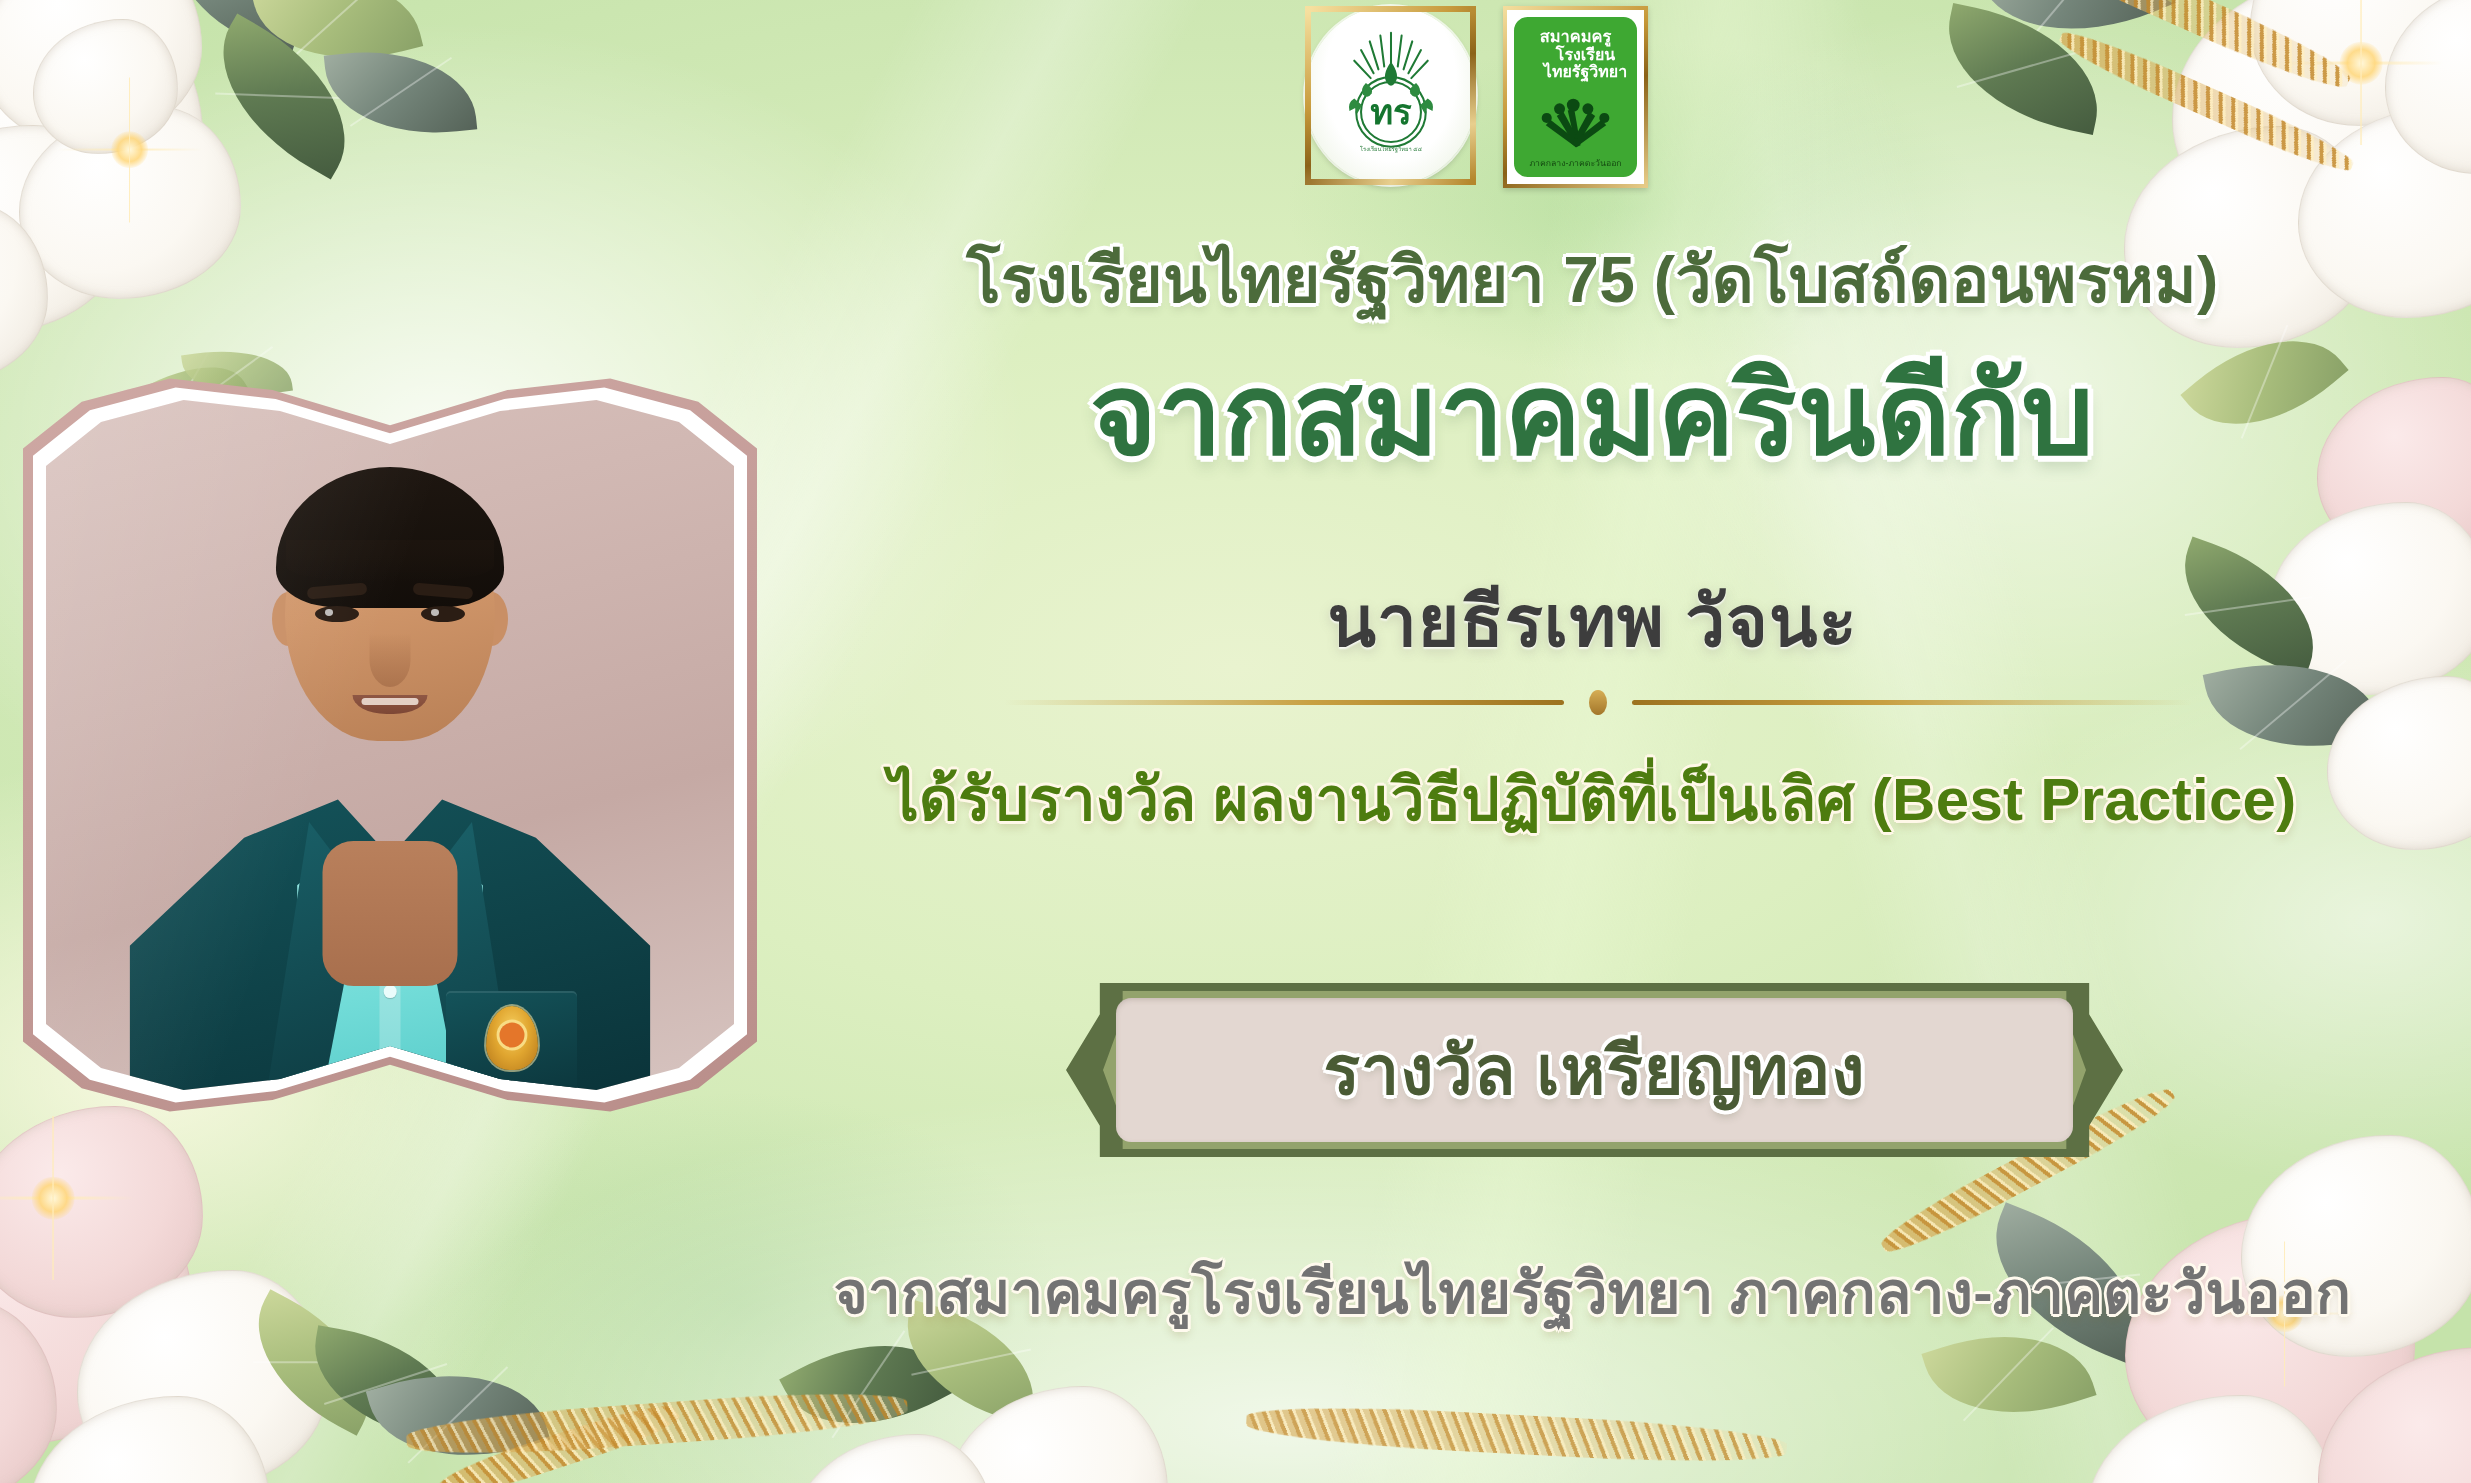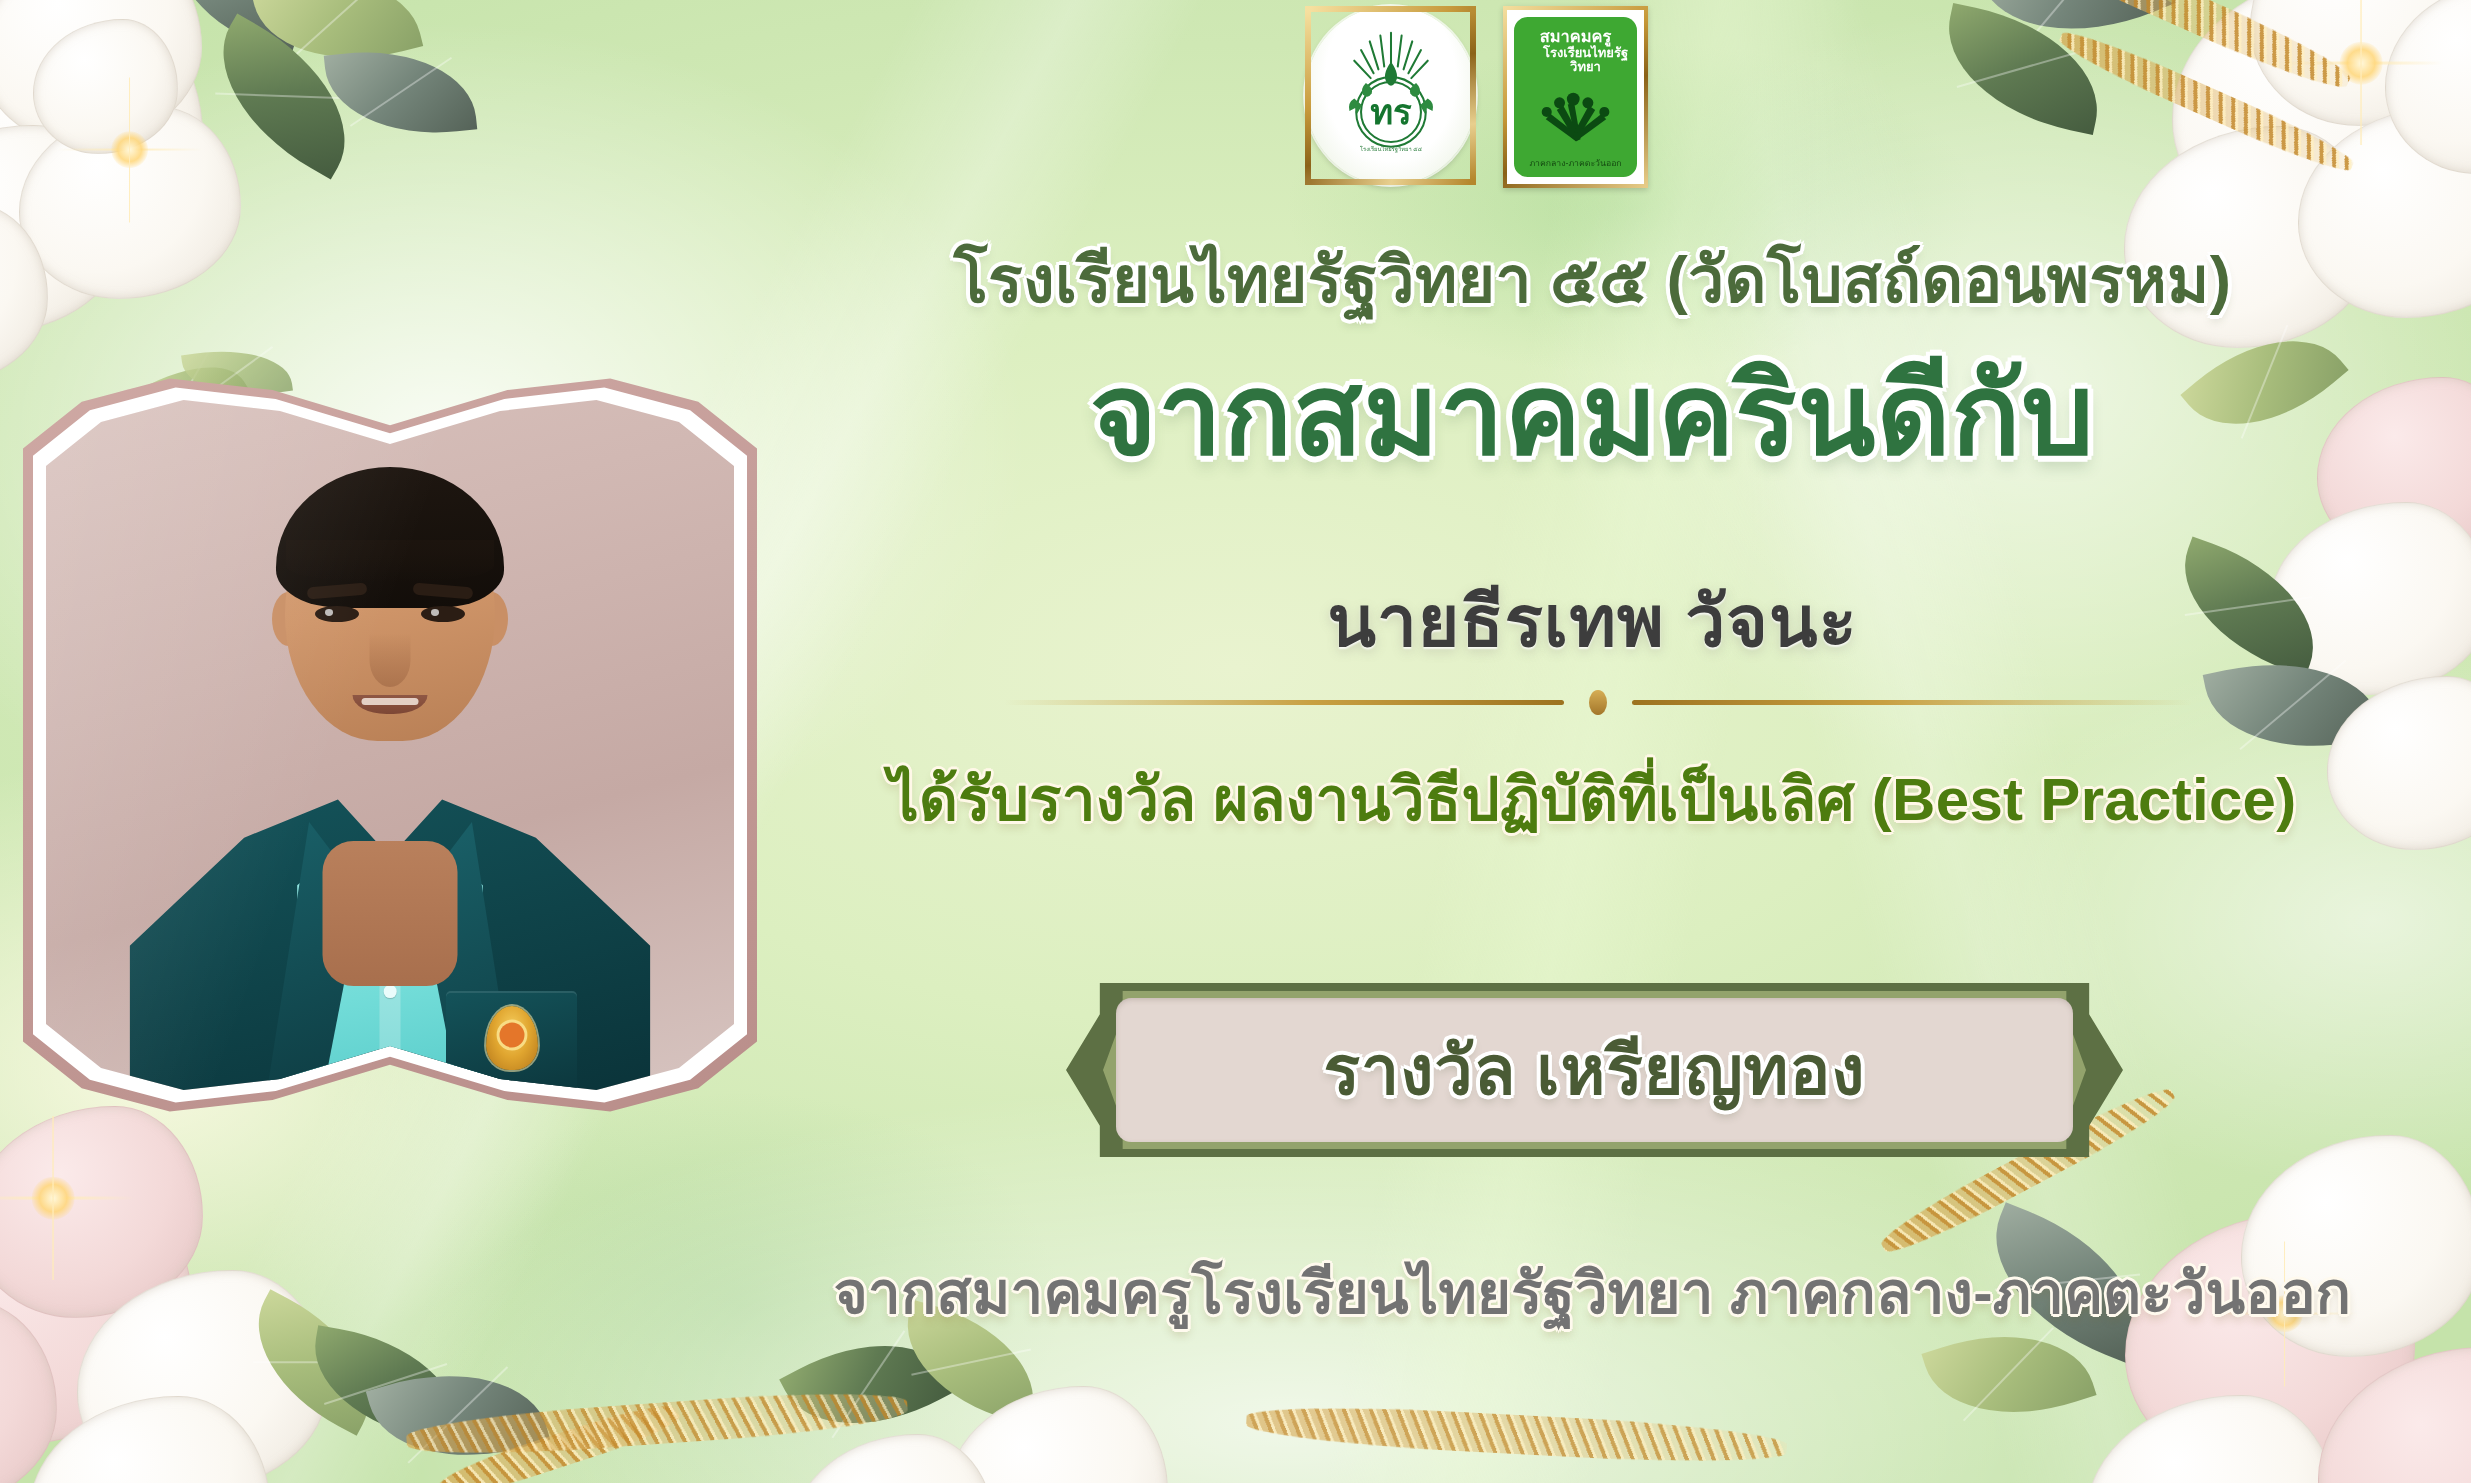--- a/index.html
+++ b/index.html
@@ -72,21 +72,21 @@
     display:flex;align-items:center;justify-content:center;overflow:hidden;}
   .logo-sq{position:relative;width:145px;height:182px;background:#ffffff;
     border:4.8px solid;
     border-image:linear-gradient(145deg,#f3dd9d,#c59737 40%,#8a6117 60%,#e6cb87) 1;
     box-shadow:0 1.9px 5.8px rgba(0,0,0,.18);
     display:flex;align-items:center;justify-content:center;padding:6.8px;}
   .logo-sq-inner{width:100%;height:100%;border-radius:13.5px;background:#3ea832;
     display:flex;flex-direction:column;align-items:center;justify-content:flex-start;
     padding-top:10.6px;color:#fff;text-align:center;line-height:1.12;}
   .logo-sq-inner .l1{font-size:16.4px;font-weight:700;}
-  .logo-sq-inner .l2{font-size:13px;font-weight:600;margin-left:20px;}
+  .logo-sq-inner .l2{font-size:16px;font-weight:600;margin-left:20px;}
   .logo-sq-inner .l3{font-size:8.7px;color:#0e3d0c;margin-top:auto;margin-bottom:8.7px;opacity:.92;}
 
   
   .photo-wrap{position:absolute;left:23px;top:355px;width:734px;height:780px;}
   .frame-outer{position:absolute;inset:0;
     background:linear-gradient(160deg,#cfa9a4 0%,#c49c98 45%,#b98e8a 100%);
     clip-path:polygon(0% 12%,8% 6%,20% 3%,34% 4.5%,50% 9%,66% 4.5%,80% 3%,92% 6%,100% 12%,100% 88%,92% 94%,80% 97%,66% 95.5%,50% 91%,34% 95.5%,20% 97%,8% 94%,0% 88%);
     border-radius:39px;}
   .frame-white{position:absolute;inset:9.7px;background:#ffffff;
     clip-path:polygon(0% 12%,8% 6%,20% 3%,34% 4.5%,50% 9%,66% 4.5%,80% 3%,92% 6%,100% 12%,100% 88%,92% 94%,80% 97%,66% 95.5%,50% 91%,34% 95.5%,20% 97%,8% 94%,0% 88%);
@@ -392,21 +392,21 @@
         <div class="p-pocket">
           <div class="p-badge"></div>
         </div>
       </div>
     </div>
     <div class="photo-gloss"></div>
   </div>
 
   <div class="content">
 
-    <div class="t-school">โรงเรียนไทยรัฐวิทยา ๕๕ (วัดโบสถ์ดอนพรหม)</div>
+    <div class="t-school">โรงเรียนไทยรัฐวิทยา 75 (วัดโบสถ์ดอนพรหม)</div>
 
     <div class="t-congrats">จากสมาคมครินดีกับ</div>
 
     <div class="t-name">นายธีรเทพ วัจนะ</div>
 
     <div class="divider">
       <span class="bar left"></span>
       <span class="dot"></span>
       <span class="bar right"></span>
     </div>

